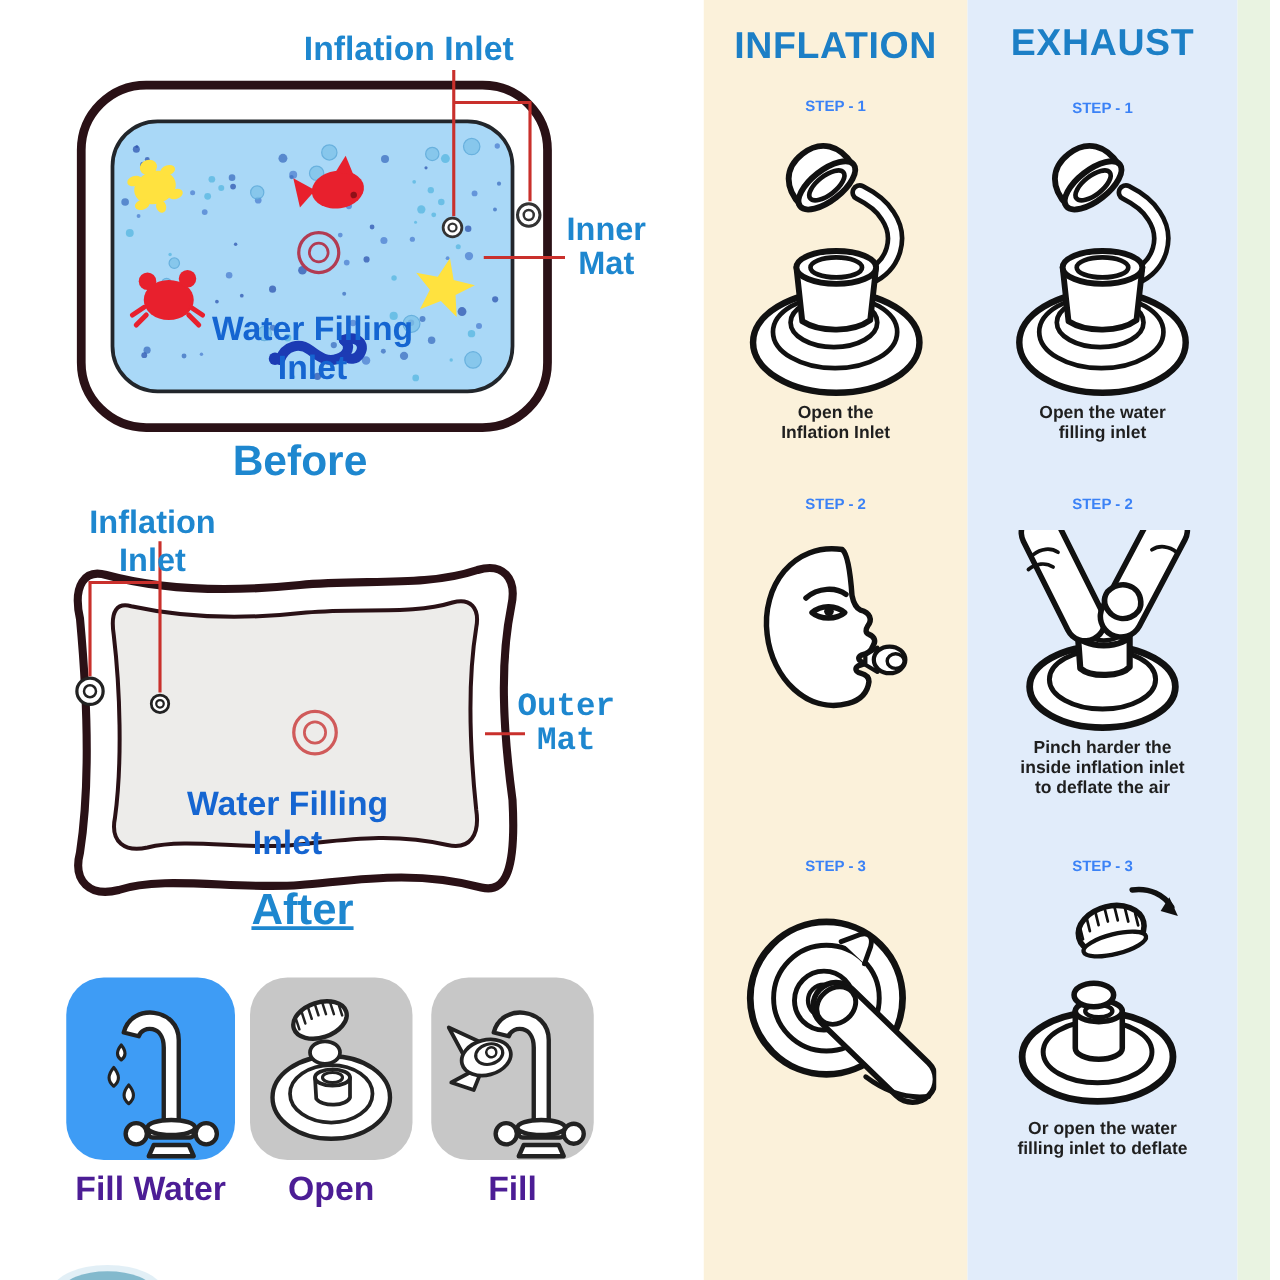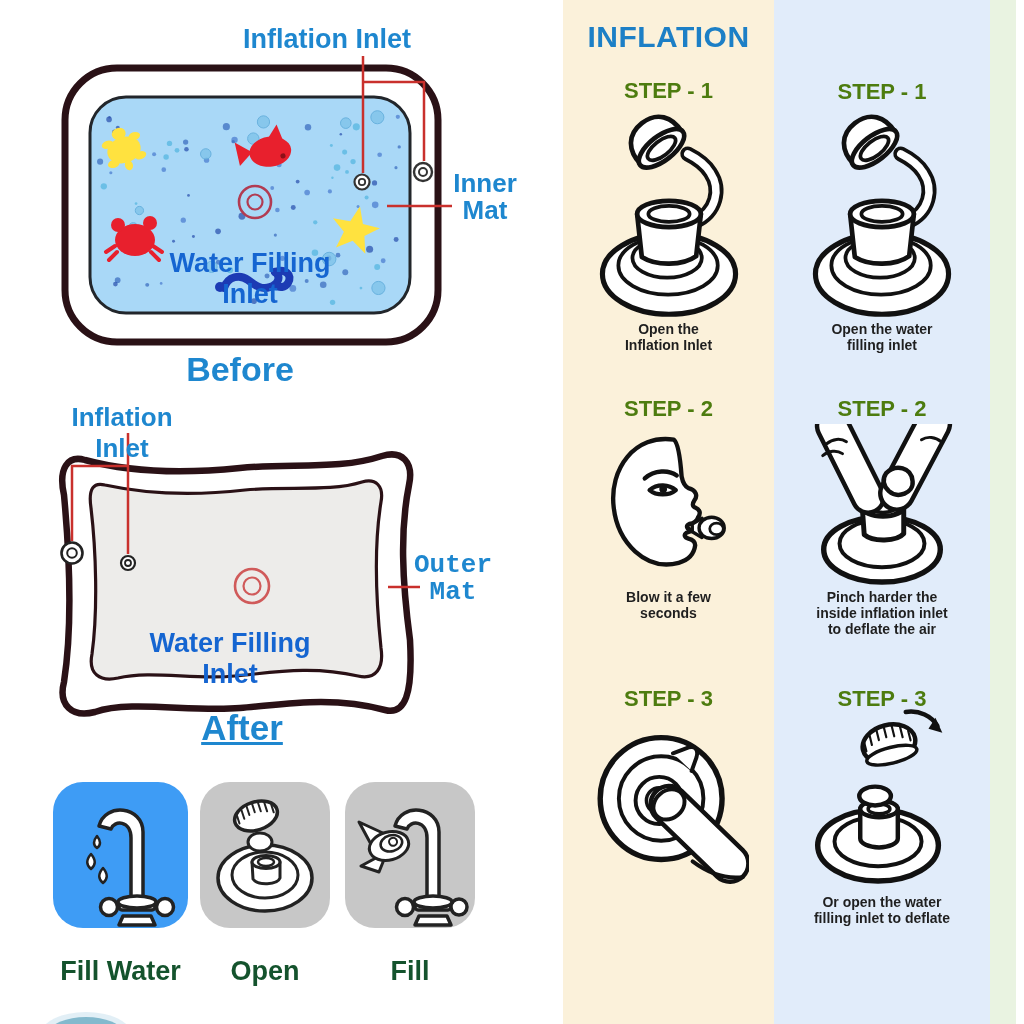--- a/index.html
+++ b/index.html
@@ -2,26 +2,26 @@
 <html><head>
 <meta charset="utf-8">
 <style>
   html,body{margin:0;padding:0;background:#fff;}
   #canvas{position:relative;width:1016px;height:1024px;background:#ffffff;overflow:hidden;
           font-family:"Liberation Sans",sans-serif;font-weight:700;}
   .abs{position:absolute;}
   .bgcol{position:absolute;top:0;height:1024px;}
   .lbl{color:#1E87CF;text-align:center;white-space:pre-line;}
   .deep{color:#1565D1;}
-  .steplbl{color:#4d7c0f;font-size:22px;text-align:center;width:100%;}
+  .steplbl{color:#3b82f6;font-size:12px;text-align:center;width:100%;}
   .cap{color:#1F1F1F;font-size:14px;line-height:1.14;text-align:center;width:100%;white-space:pre-line;}
   .coltitle{color:#1C7FC6;font-size:30px;letter-spacing:.5px;text-align:center;width:100%;}
   .iconwrap{position:absolute;left:50%;transform:translateX(-50%);}
   .actionbox{position:absolute;border-radius:30px;}
-  .actionlbl{position:absolute;color:#14532d;font-size:27px;text-align:center;margin-top:20px;}
+  .actionlbl{position:absolute;color:#4c1d95;font-size:27px;text-align:center;}
   svg{display:block;}
 </style>
 </head>
 <body>
 
 <div id="canvas">
 
   <div class="bgcol" style="left:563px;width:211px;background:#FBF1DA;"></div>
   <div class="bgcol" style="left:774px;width:216px;background:#E1ECFA;"></div>
   <div class="bgcol" style="left:990px;width:34px;background:#E9F3E1;"></div>
@@ -307,22 +307,20 @@
                    C110,70 108,64 100,62 C96,60 94,55 93,50 C92,36 90,16 85,12 Z"></path>
           <path d="M55,52 C65,43 80,43 88,49" fill="none"></path>
           <path d="M60,64 C68,57 80,58 87,64 C80,70 67,70 60,64 Z"></path>
           <circle cx="74" cy="63" r="4" fill="#111" stroke="none"></circle>
           <path d="M104,99 L114,93 L114,113 L104,107 Z" stroke-width="3.5"></path>
           <ellipse cx="124" cy="103" rx="13" ry="11" stroke-width="3.5"></ellipse>
           <ellipse cx="129" cy="104" rx="7" ry="6" stroke-width="2.8" fill="none"></ellipse>
         </g>
       </svg>
     </div>
-    <div class="abs cap" style="top:590px;">Blow it a few
-seconds</div>
 
     <div class="abs steplbl" style="top:686px;">STEP - 3</div>
     <div class="iconwrap" style="top:714px;">
       <svg width="160" height="172" viewBox="0 0 160 175">
         <g fill="#fff" stroke="#111" stroke-linejoin="round" stroke-linecap="round">
           <circle cx="72" cy="86" r="62" stroke-width="5.5"></circle>
           <circle cx="72" cy="86" r="43" stroke-width="4"></circle>
           <path d="M84,40 L100,34 C107,32 110,37 108,44 L103,58" stroke-width="4"></path>
           <circle cx="70" cy="88" r="24" stroke-width="4"></circle>
           <circle cx="70" cy="88" r="13" stroke-width="3.5" fill="none"></circle>
@@ -331,20 +329,21 @@
           <g transform="rotate(-40 80 92)">
               <ellipse cx="80" cy="92" rx="17" ry="14" stroke-width="4"></ellipse>
             </g>
           <path d="M104,150 C120,162 138,168 155,166" fill="none" stroke-width="4"></path>
         </g>
       </svg>
     </div>
   </div>
 
   <div class="abs" style="left:774px;top:0;width:216px;height:1024px;">
+    <div class="abs coltitle" style="top:18px;">EXHAUST</div>
     <div class="abs steplbl" style="top:79px;">STEP - 1</div>
     <div class="iconwrap" style="top:102px;">
       <svg width="150" height="222" viewBox="0 0 160 230">
         <g fill="#fff" stroke="#111" stroke-linejoin="round" stroke-linecap="round">
           <path d="M108,124 C130,114 136,90 124,72 C118,62 108,56 100,52" fill="none" stroke-width="16"></path>
           <path d="M108,124 C130,114 136,90 124,72 C118,62 108,56 100,52" fill="none" stroke="#fff" stroke-width="8"></path>
           <ellipse cx="80" cy="180" rx="71" ry="43" stroke-width="5.5"></ellipse>
           <ellipse cx="79" cy="171" rx="53" ry="31" stroke-width="4"></ellipse>
           <ellipse cx="78" cy="163" rx="37" ry="21" stroke-width="4"></ellipse>
           <path d="M46,116 L51,162 A37,20 0 0 0 109,161 L114,116 Z" stroke-width="5"></path>

